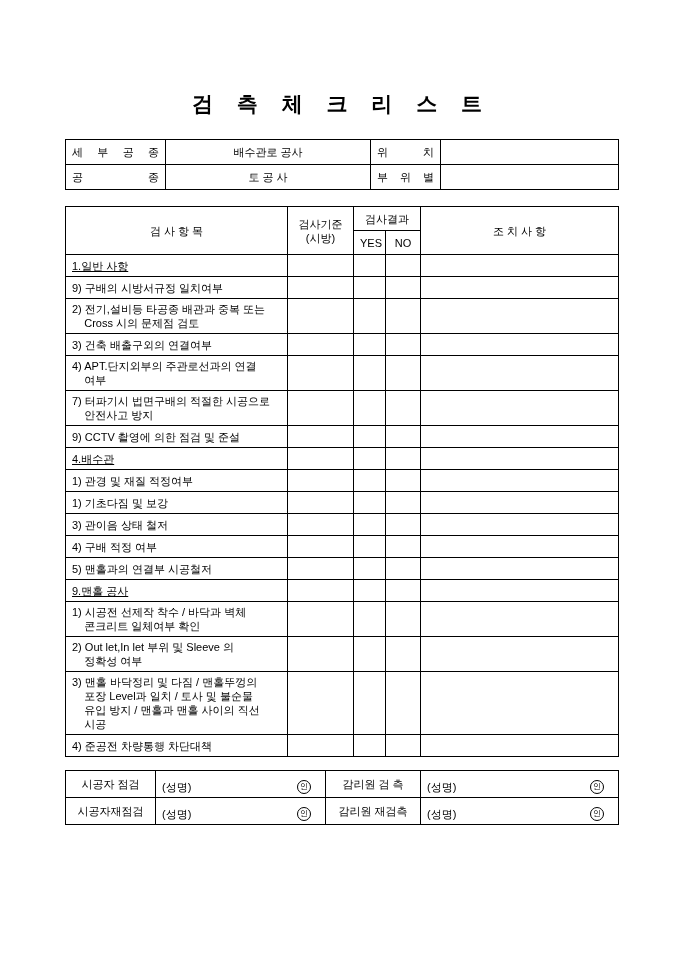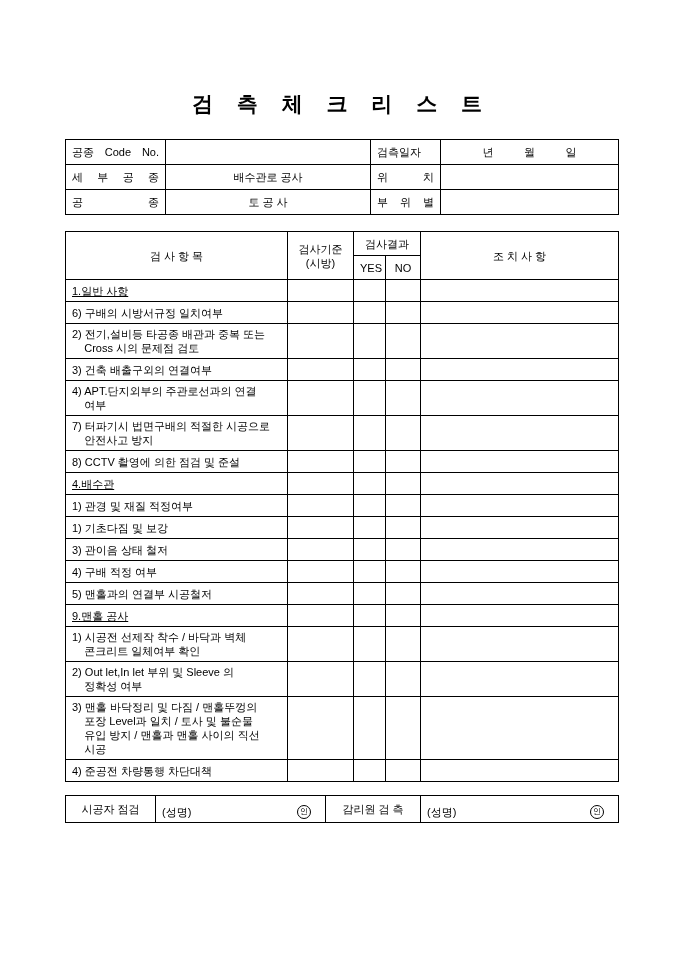--- a/index.html
+++ b/index.html
@@ -47,26 +47,20 @@
 
   <table class="tbl info">
     <colgroup>
       <col style="width:100px">
         <col style="width:205px">
         <col style="width:70px">
         <col style="width:178px">
     </colgroup>
     <tbody>
       <tr>
-        <td class="lab">공종 Code No.</td>
-        <td></td>
-        <td class="lab">검측일자</td>
-        <td class="date-cell">년          월          일</td>
-      </tr>
-      <tr>
         <td class="lab">세 부 공 종</td>
         <td class="center">배수관로 공사</td>
         <td class="lab">위 치</td>
         <td></td>
       </tr>
       <tr>
         <td class="lab">공 종</td>
         <td class="center">토 공 사</td>
         <td class="lab">부 위 별</td>
         <td></td>
@@ -97,21 +91,21 @@
     </thead>
     <tbody id="checklist-body">
         <tr>
           <td class="cell-section">1.일반 사항</td>
           <td></td>
           <td></td>
           <td></td>
           <td></td>
         </tr>
         <tr>
-          <td class="cell-item">6) 구배의 시방서규정 일치여부</td>
+          <td class="cell-item">9) 구배의 시방서규정 일치여부</td>
           <td></td>
           <td></td>
           <td></td>
           <td></td>
         </tr>
         <tr>
           <td class="cell-item">2) 전기,설비등 타공종 배관과 중복 또는
     Cross 시의 문제점 검토</td>
           <td></td>
           <td></td>
@@ -135,21 +129,21 @@
         </tr>
         <tr>
           <td class="cell-item">7) 터파기시 법면구배의 적절한 시공으로
     안전사고 방지</td>
           <td></td>
           <td></td>
           <td></td>
           <td></td>
         </tr>
         <tr>
-          <td class="cell-item">8) CCTV 촬영에 의한 점검 및 준설</td>
+          <td class="cell-item">9) CCTV 촬영에 의한 점검 및 준설</td>
           <td></td>
           <td></td>
           <td></td>
           <td></td>
         </tr>
         <tr>
           <td class="cell-section">4.배수관</td>
           <td></td>
           <td></td>
           <td></td>
@@ -250,16 +244,32 @@
           </div>
         </td>
         <td class="center">감리원 검 측</td>
         <td>
           <div class="namewrap">
             <span>(성명)</span>
             <span class="seal">인</span>
           </div>
         </td>
       </tr>
+      <tr>
+        <td class="center">시공자재점검</td>
+        <td>
+          <div class="namewrap">
+            <span>(성명)</span>
+            <span class="seal">인</span>
+          </div>
+        </td>
+        <td class="center">감리원 재검측</td>
+        <td>
+          <div class="namewrap">
+            <span>(성명)</span>
+            <span class="seal">인</span>
+          </div>
+        </td>
+      </tr>
     </tbody>
   </table>
 
 </div>
 
 </body></html>

